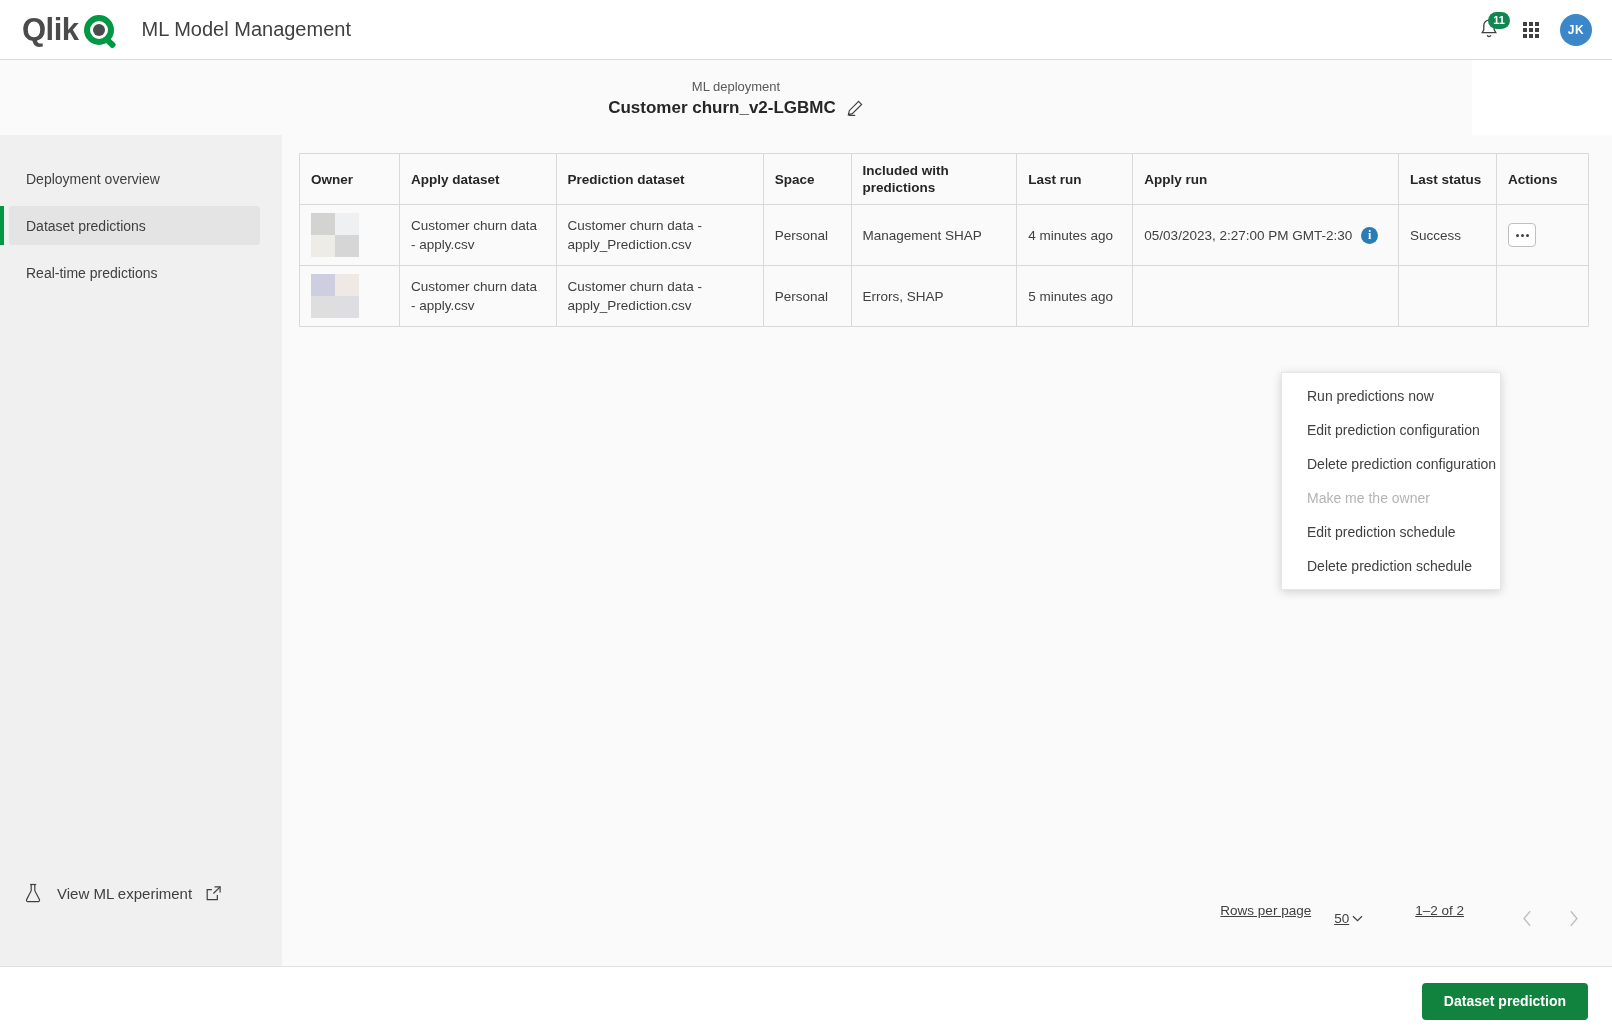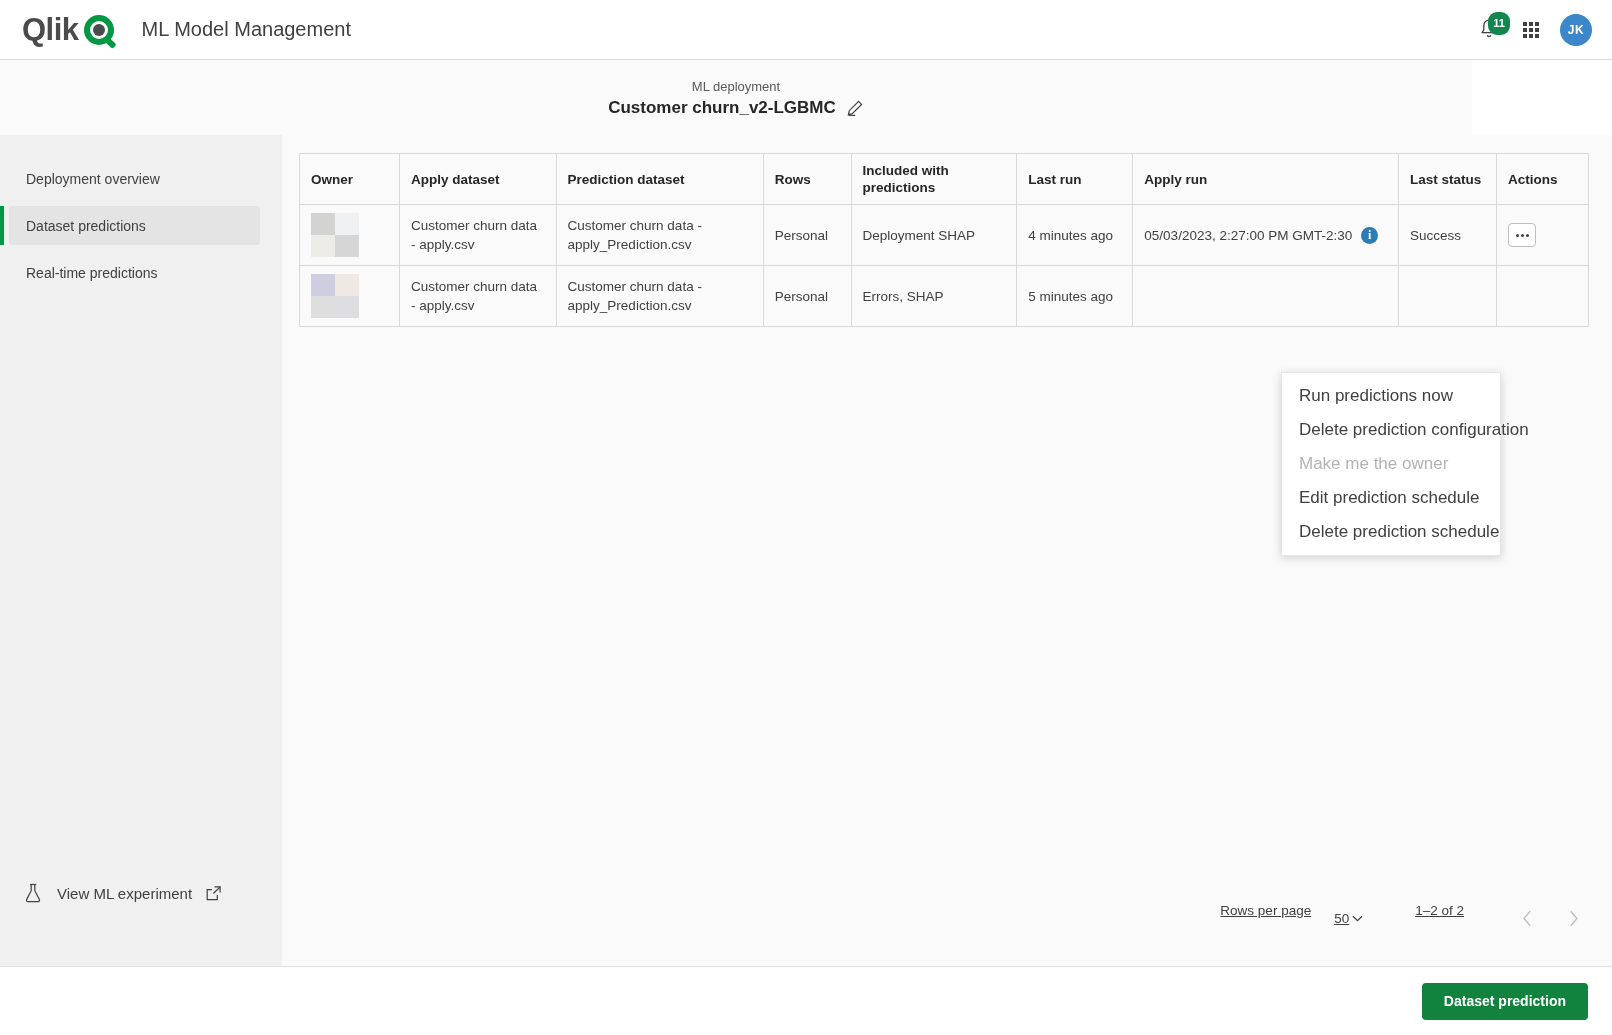--- a/index.html
+++ b/index.html
@@ -69,21 +69,21 @@
     margin-left: auto;
     margin-right: 20px;
     display: flex;
     align-items: center;
     gap: 21px;
   }
   .bell-wrap { position: relative; width: 24px; height: 26px; cursor: pointer; }
   .badge {
     position: absolute;
     left: 10px; top: -5px;
-    min-width: 22px; height: 23px;
+    min-width: 22px; height: 17px;
     background: #11874f;
     color: #ffffff;
     border-radius: 9px;
     font-size: 11px;
     font-weight: bold;
     display: flex;
     align-items: center;
     justify-content: center;
     padding: 0 4px;
   }
@@ -267,22 +267,22 @@
     background: #ffffff;
     border: 1px solid #e6e6e6;
     box-shadow: 0 2px 9px rgba(0,0,0,0.17);
     padding: 6px 0 6px 0;
     z-index: 40;
   }
   .menu-item {
     height: 34px;
     display: flex;
     align-items: center;
-    padding-left: 17px;
-    font-size: 17px;
+    padding-left: 25px;
+    font-size: 14px;
     color: #404040;
     white-space: nowrap;
     cursor: pointer;
   }
   .menu-item.disabled { color: #b3b3b3; cursor: default; }
 
   
   .pagination {
     position: absolute;
     right: 24px; bottom: 33px;
@@ -408,42 +408,42 @@
 </div>
 
 <div class="main">
 
   <table class="grid">
     <thead>
       <tr>
         <th class="c-owner">Owner</th>
         <th class="c-apply">Apply dataset</th>
         <th class="c-pred">Prediction dataset</th>
-        <th class="c-space">Rows</th>
+        <th class="c-space">Space</th>
         <th class="c-incl">Included with predictions</th>
         <th class="c-last">Last run</th>
         <th class="c-next">Apply run</th>
         <th class="c-status">Last status</th>
         <th class="c-act">Actions</th>
       </tr>
     </thead>
     <tbody>
       <tr>
         <td>
           <div class="owner-thumb">
             <span style="background:#d3d3d2"></span>
               <span style="background:#eff0f1"></span>
             <span style="background:#eeece7"></span>
               <span style="background:#d6d6d6"></span>
           </div>
         </td>
         <td>Customer churn data - apply.csv</td>
         <td>Customer churn data - apply_Prediction.csv</td>
         <td>Personal</td>
-        <td>Deployment SHAP</td>
+        <td>Management SHAP</td>
         <td>4 minutes ago</td>
         <td>
           <div class="next-run-cell">
             <span>05/03/2023, 2:27:00 PM GMT-2:30</span>
             <span class="info-icon">i</span>
           </div>
         </td>
         <td>Success</td>
         <td>
           <div class="actions-btn">
@@ -472,20 +472,23 @@
         <td></td>
       </tr>
     </tbody>
   </table>
 
   <div class="menu">
     <div class="menu-item">
       <span>Run predictions now</span>
     </div>
     <div class="menu-item">
+      <span>Edit prediction configuration</span>
+    </div>
+    <div class="menu-item">
       <span>Delete prediction configuration</span>
     </div>
     <div class="menu-item disabled">
       <span>Make me the owner</span>
     </div>
     <div class="menu-item">
       <span>Edit prediction schedule</span>
     </div>
     <div class="menu-item">
       <span>Delete prediction schedule</span>

